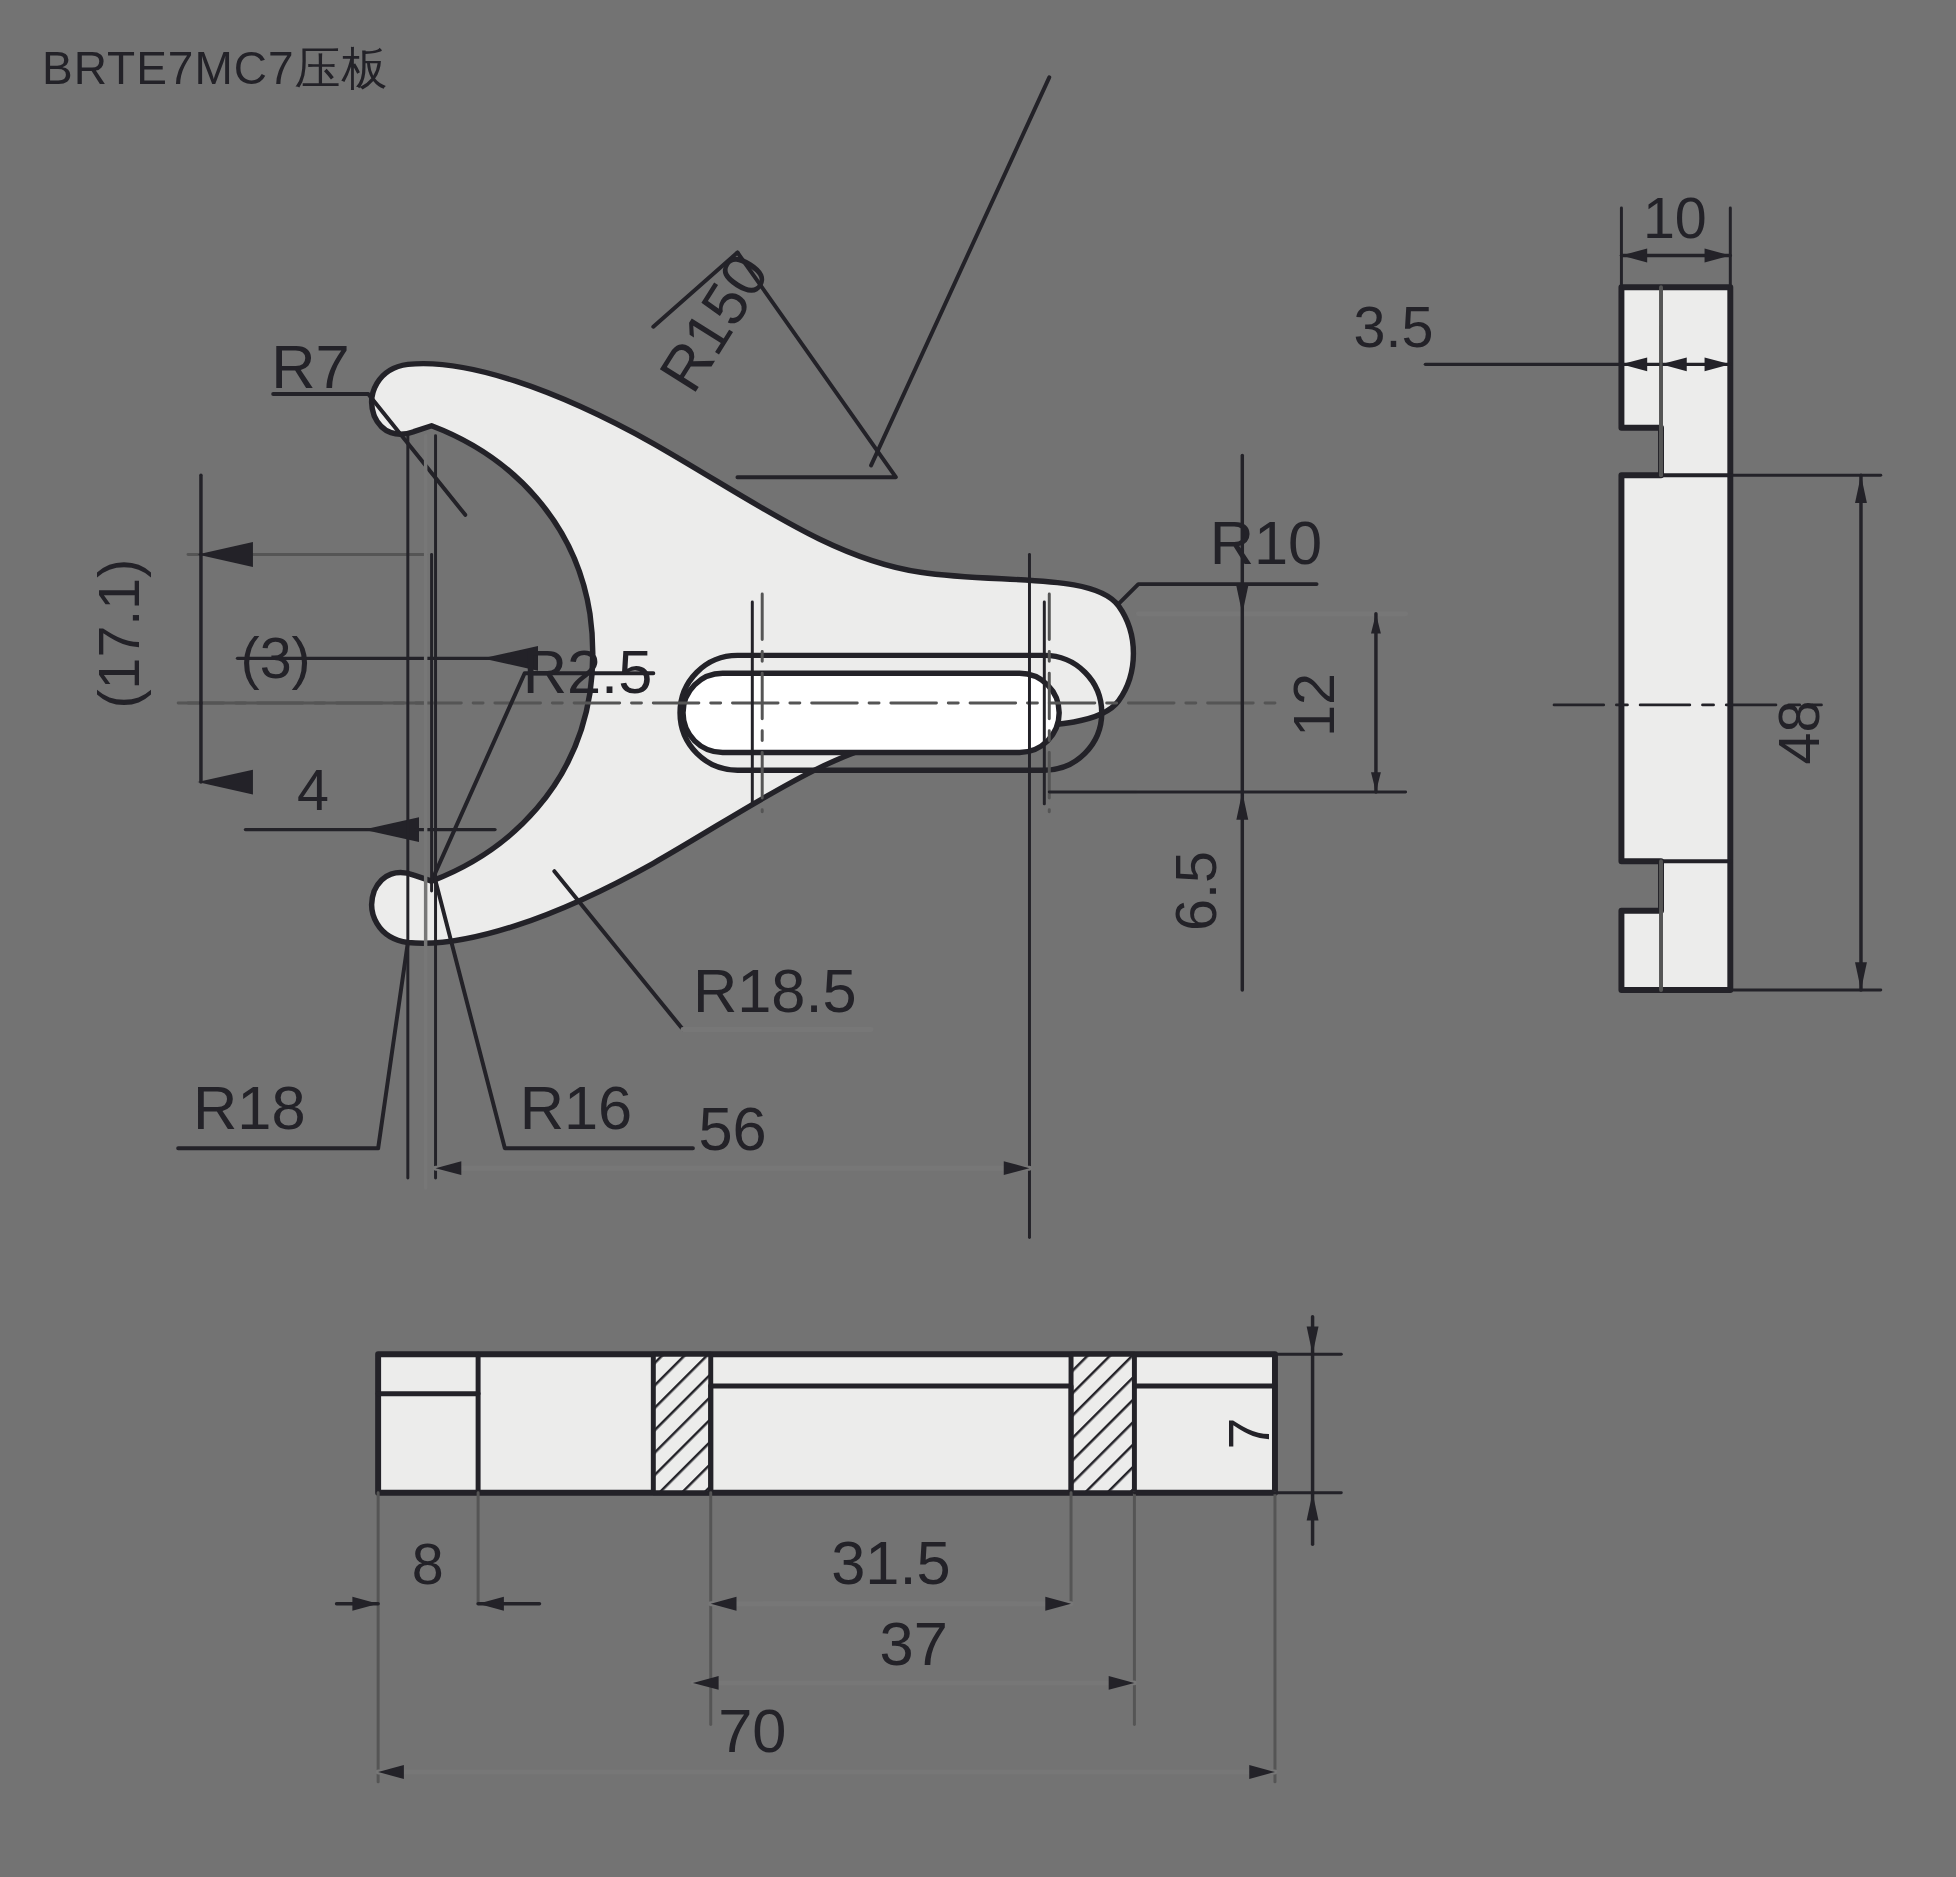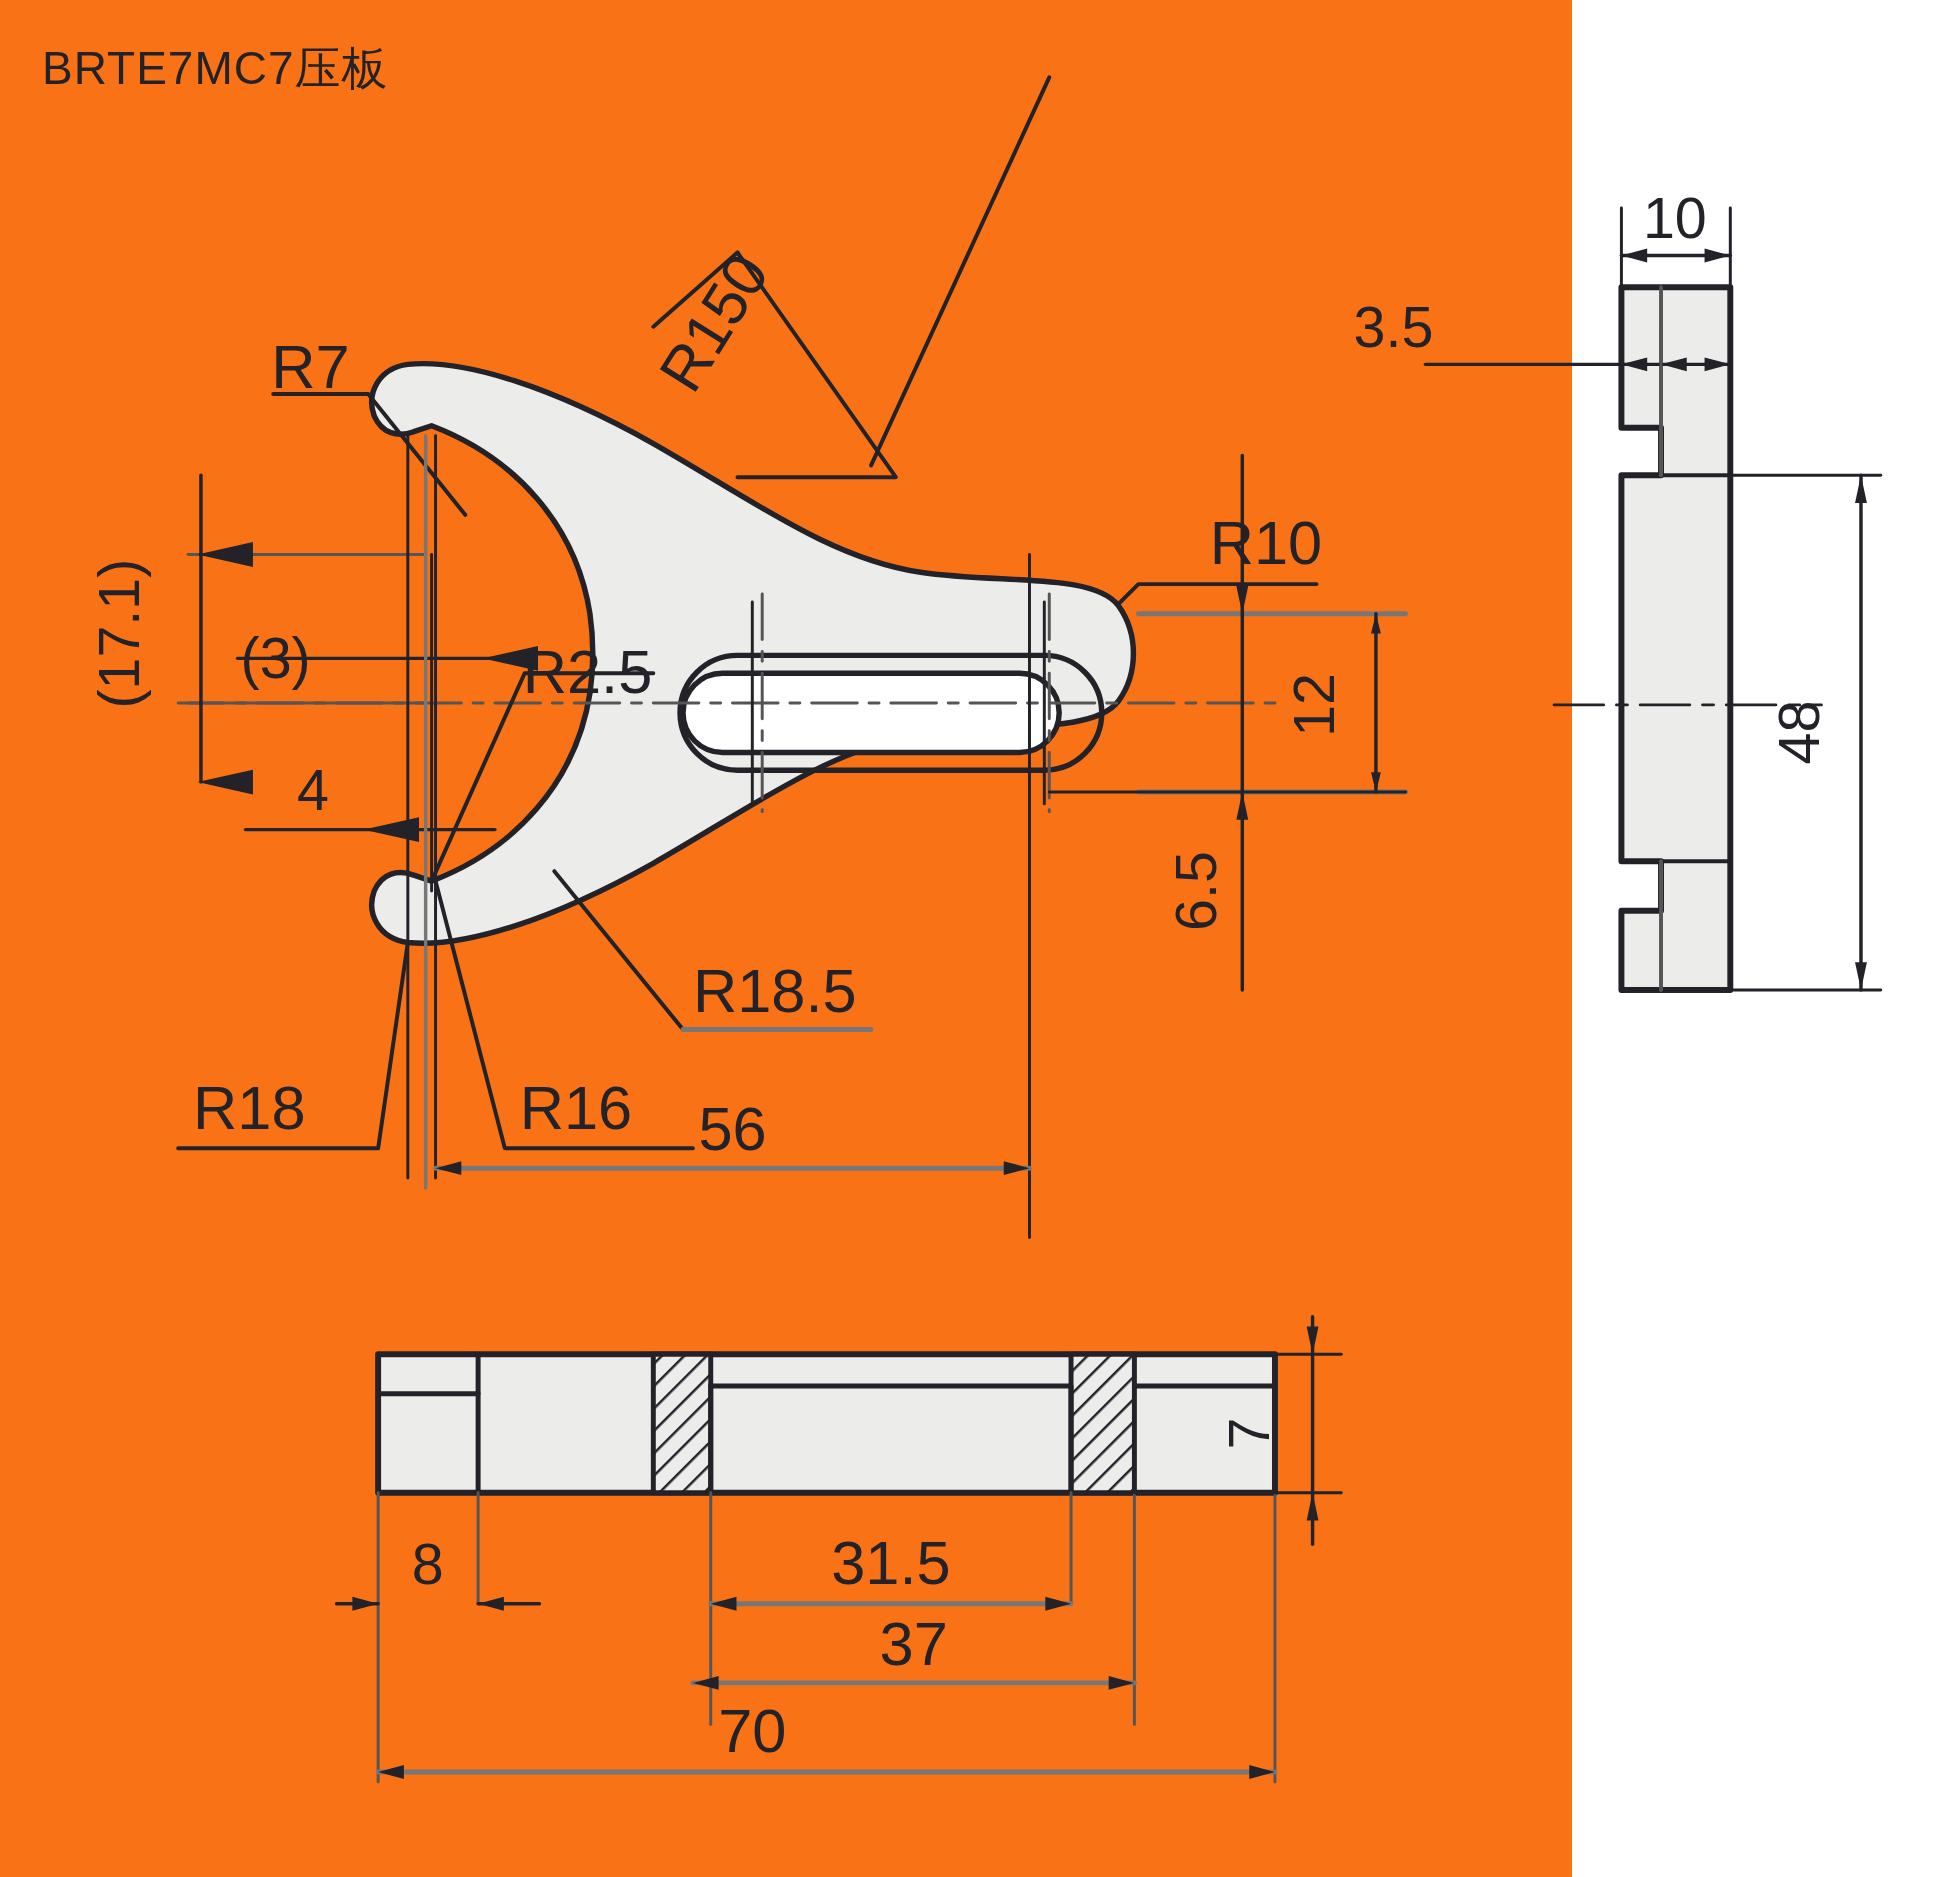--- a/index.html
+++ b/index.html
@@ -1,17 +1,17 @@
 <!DOCTYPE html>
 <html><head>
 <meta charset="utf-8">
 <style>
   html,body{margin:0;padding:0;background:#fff;}
   body{width:1956px;height:1877px;font-family:"Liberation Sans",sans-serif;overflow:hidden;}
-  #stage{position:relative;width:1572px;height:1877px;background:#f97316;}
+  #stage{position:relative;width:1956px;height:1877px;background:#737373;}
   svg{display:block;}
   .ttl{position:absolute;left:42px;top:38px;font-size:46px;letter-spacing:1px;color:#232228;
        font-family:"Liberation Sans",sans-serif;white-space:nowrap;}
 </style>
 </head>
 <body>
 
 <div id="stage">
 
   <div class="ttl">BRTE7MC7压板</div>

